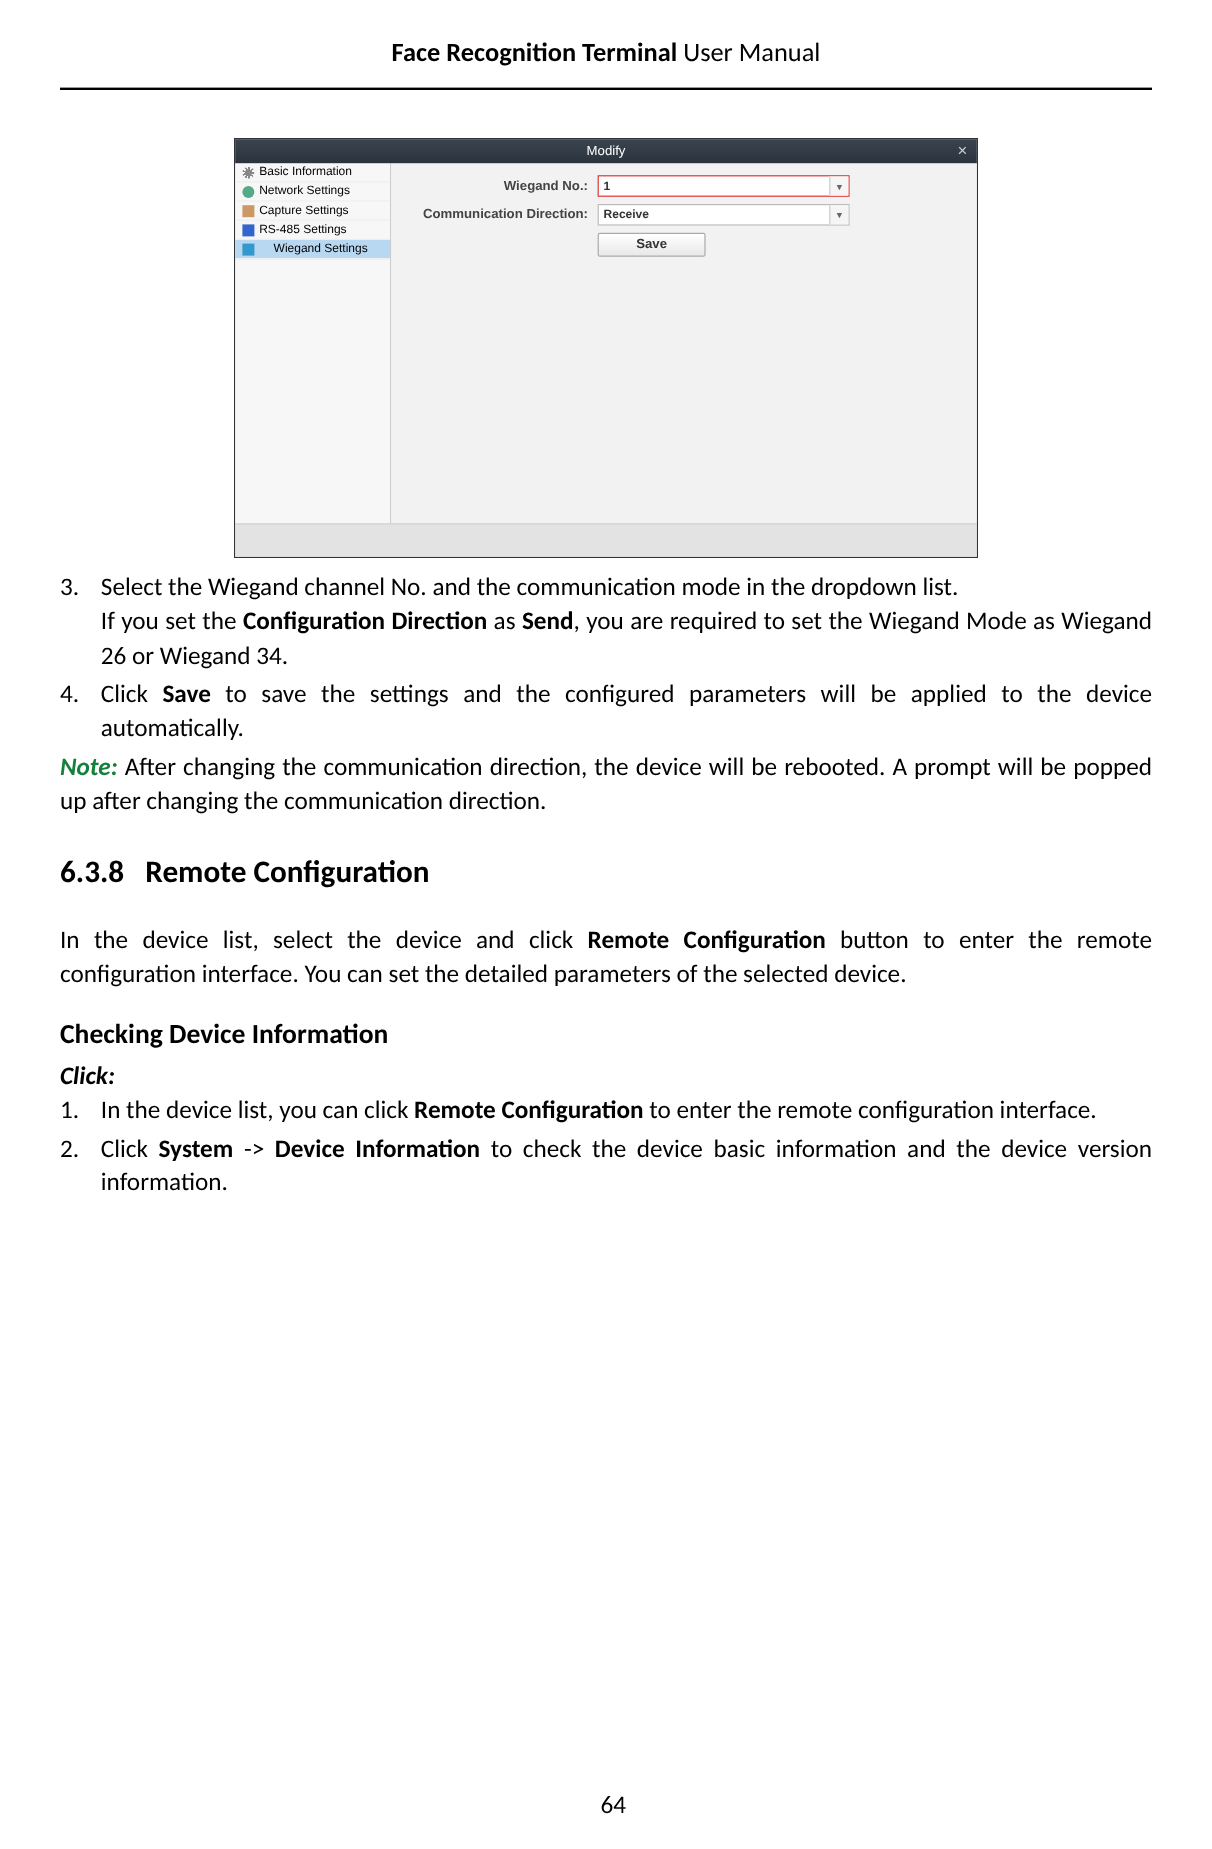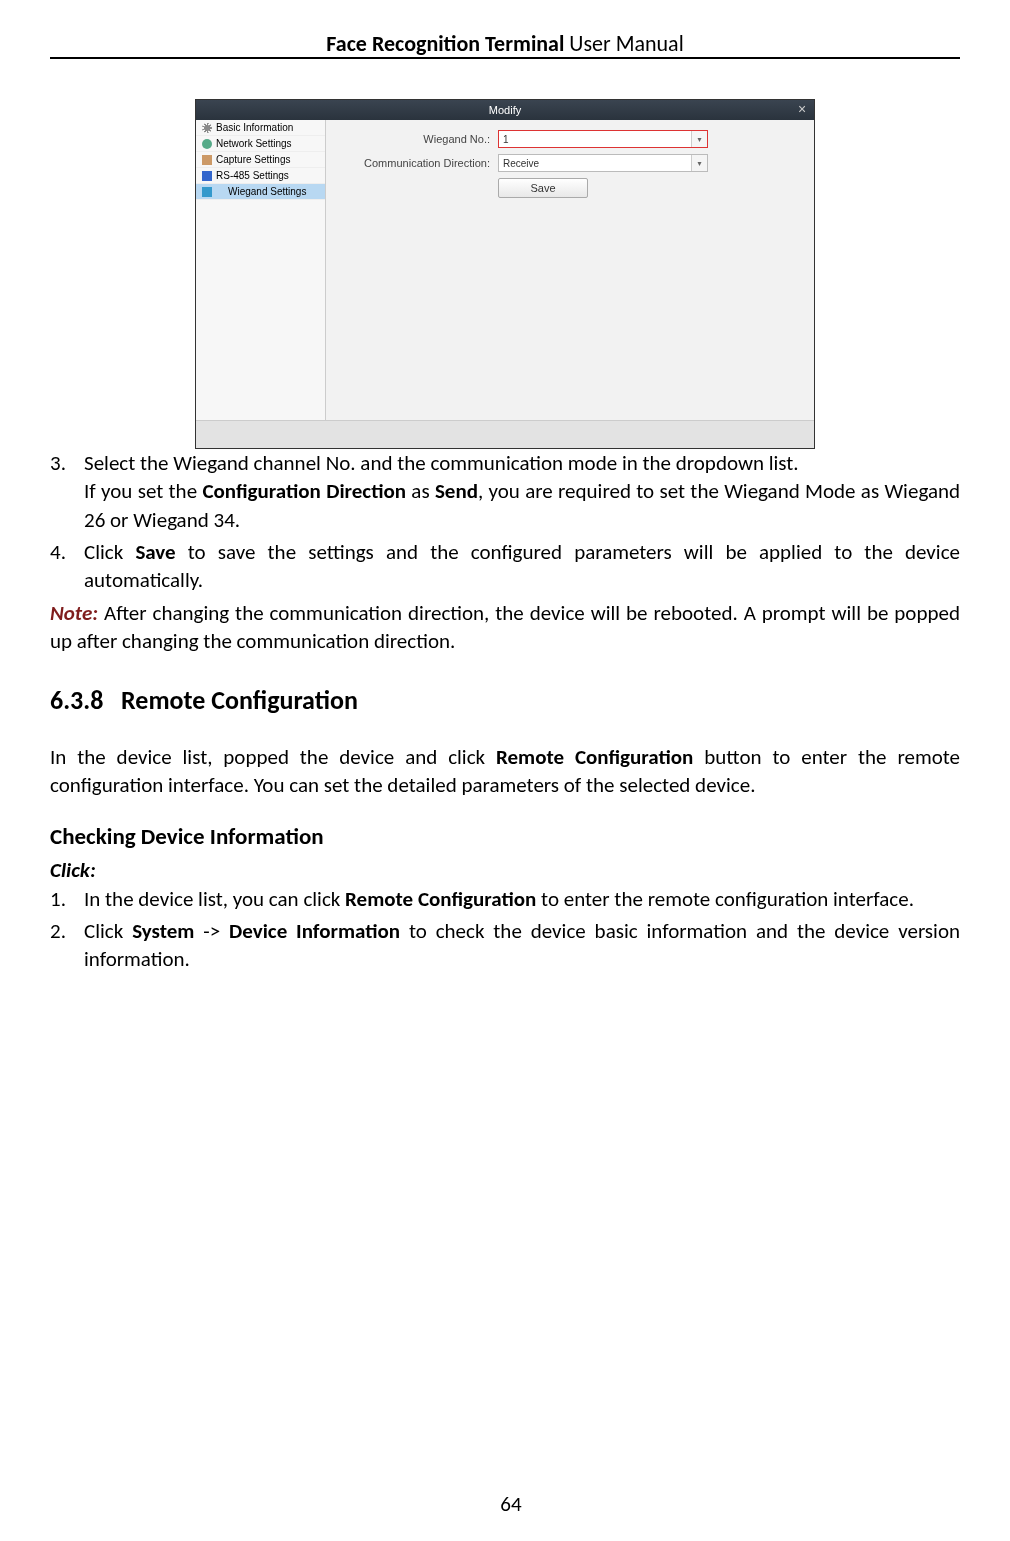--- a/index.html
+++ b/index.html
@@ -11,26 +11,26 @@
       color: #000;
     }
     .page {
       padding: 30px 50px 20px 50px;
       min-height: 1541px;
       position: relative;
     }
     .header {
       text-align: center;
       font-size: 22px;
-      padding-bottom: 0;
+      padding-bottom: 16px;
       border-bottom: 2px solid #000;
       margin-bottom: 40px;
     }
     .header .bold { font-weight: bold; }
-    .screenshot-wrap { text-align: center; }
+    .screenshot-wrap { text-align: center; margin-bottom: 10px; }
     .screenshot {
       display: inline-block;
       width: 620px;
       border: 1px solid #333;
       background: #ececec;
       text-align: left;
       font-family: Arial, sans-serif;
     }
     .titlebar {
       background: linear-gradient(#3a4450, #2a333d);
@@ -67,21 +67,21 @@
     .ic-cap { background: #c96; }
     .ic-rs { background: #36c; }
     .ic-wg { background: #39c; }
     .ss-form {
       flex: 1;
       background: #f2f2f2;
       padding: 10px 12px;
       font-size: 11px;
       color: #333;
     }
-    .form-row { display: flex; align-items: center; margin-bottom: 6px; }
+    .form-row { display: flex; align-items: center; margin-bottom: 6px; font-weight: bold; }
     .form-row label { width: 160px; text-align: right; padding-right: 8px; color: #444; }
     .form-row .field {
       display: flex; align-items: center;
       width: 210px; height: 18px;
       background: #fff; border: 1px solid #bbb;
       padding: 0 4px; position: relative;
       font-size: 10px; color: #333;
     }
     .form-row .field.highlight { border: 1px solid #d33; }
     .form-row .field .caret {
@@ -99,21 +99,21 @@
       font-size: 11px; text-align: center;
     }
     .ss-footer { height: 28px; background: #e3e3e3; border-top: 1px solid #ccc; }
 
     .content { font-size: 21px; line-height: 1.35; }
     ol.num { list-style: none; padding-left: 0; }
     ol.num > li { margin-bottom: 4px; text-align: justify; }
     .li-row { display: flex; }
     .li-num { width: 34px; flex-shrink: 0; }
     .li-body { flex: 1; }
-    .note-label { color: #7f1d1d; font-weight: bold; font-style: italic; }
+    .note-label { color: #15803d; font-weight: bold; font-style: italic; }
     .note-text { text-align: justify; }
     .h2 { font-size: 26px; font-weight: bold; margin: 28px 0 24px 0; }
     .h2 .num { display:inline-block; }
     .purpose { font-weight: bold; font-style: italic; margin-top: 14px; }
     .para { text-align: justify; margin-bottom: 4px; }
     .h3 { font-size: 23px; font-weight: bold; margin: 22px 0 4px 0; }
     .steps { font-weight: bold; font-style: italic; }
     .page-num {
       position: absolute; bottom: 24px; left: 12px; right: 0;
       text-align: center; font-size: 21px;
@@ -205,21 +205,21 @@
 
     <div class="note-text">
       <span class="note-label">Note:</span><span> After changing the communication direction, the device will be rebooted. A prompt will be popped up after changing the communication direction.</span>
     </div>
 
     <div class="h2">
       <span class="num">6.3.8</span>&nbsp;&nbsp;<span> Remote Configuration</span>
     </div>
 
     <div class="para">
-      <span>In the device list, popped the device and click </span><span class="b">Remote Configuration</span><span> button to enter the remote configuration interface. You can set the detailed parameters of the selected device.</span>
+      <span>In the device list, select the device and click </span><span class="b">Remote Configuration</span><span> button to enter the remote configuration interface. You can set the detailed parameters of the selected device.</span>
     </div>
 
     <div class="h3">Checking Device Information</div>
     <div class="steps">Click:</div>
 
     <ol class="num">
       <li>
         <div class="li-row">
           <div class="li-num">1.</div>
           <div class="li-body">

